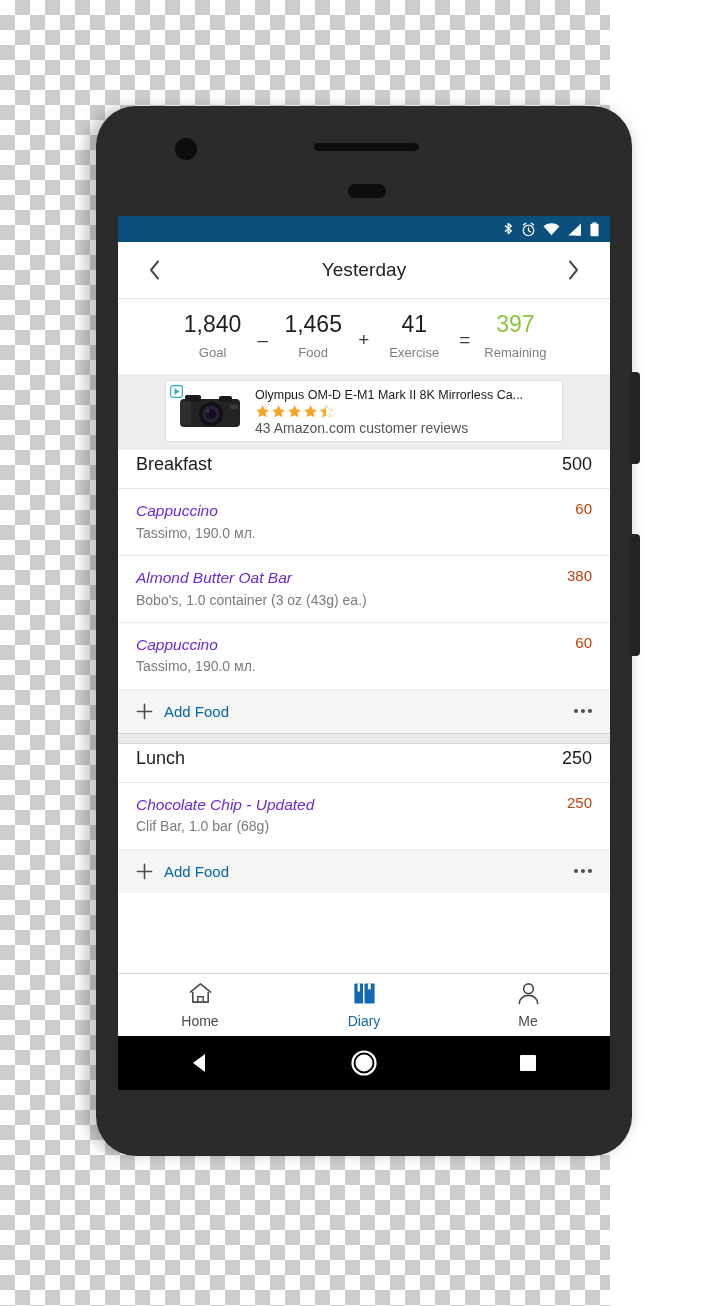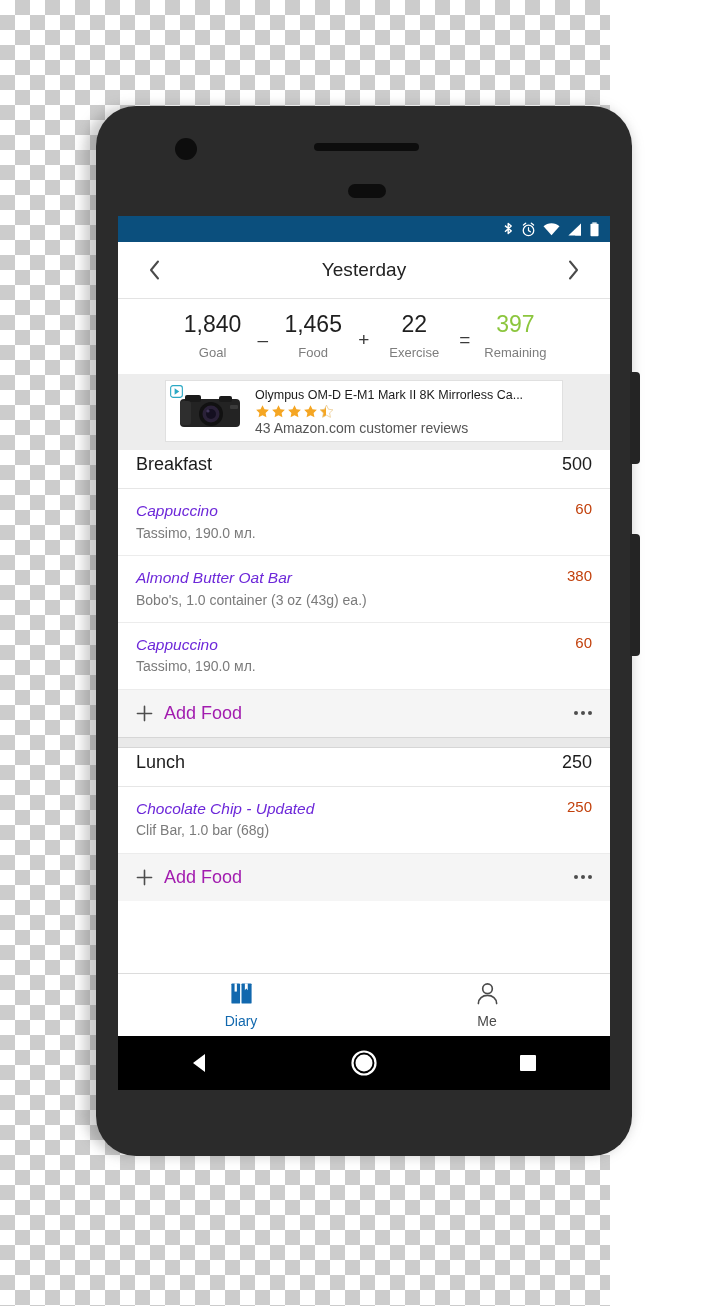--- a/index.html
+++ b/index.html
@@ -185,21 +185,21 @@
   .food-desc { font-size: 14px; color: #7b7b7b; line-height: 1.45; }
   .food-cal { font-size: 15px; color: #c2410c; padding-left: 10px; white-space: nowrap; }
 
   .add-food-row {
     display: flex; align-items: center; justify-content: space-between;
     background: #f5f5f5;
     padding: 13px 18px;
     cursor: pointer;
   }
   .add-food-left { display: flex; align-items: center; gap: 11px; }
-  .add-food-label { font-size: 18px; color: #a21caf; }
+  .add-food-label { font-size: 15px; color: #0369a1; }
   .plus-icon { color: #4d4d4d; display: flex; }
   .kebab-icon { display: flex; gap: 3px; }
   .kebab-icon i { width: 4px; height: 4px; border-radius: 50%; background: #4d4d4d; display:block; }
 
   .section-gap {
     height: 9px;
     background: #e9e9e9;
     border-top: 1px solid #d6d6d6;
     border-bottom: 1px solid #d6d6d6;
   }
@@ -305,21 +305,21 @@
         <div class="cal-val">1,840</div>
         <div class="cal-lbl">Goal</div>
       </div>
       <div class="cal-op">–</div>
       <div class="cal-col">
         <div class="cal-val">1,465</div>
         <div class="cal-lbl">Food</div>
       </div>
       <div class="cal-op">+</div>
       <div class="cal-col">
-        <div class="cal-val">22</div>
+        <div class="cal-val">41</div>
         <div class="cal-lbl">Exercise</div>
       </div>
       <div class="cal-op">=</div>
       <div class="cal-col">
         <div class="cal-val remaining">397</div>
         <div class="cal-lbl">Remaining</div>
       </div>
     </div>
 
     <div id="ad-banner">
@@ -447,20 +447,30 @@
         <span class="kebab-icon">
             <i></i>
             <i></i>
             <i></i>
           </span>
       </div>
 
     </div>
 
     <div id="tab-bar">
+      <div class="tab-item">
+        <span>
+          <svg width="25" height="25" viewBox="0 0 26 26">
+              <path d="M2.5 11.5L13 3l10.5 8.5" fill="none" stroke="currentColor" stroke-width="1.7" stroke-linecap="round" stroke-linejoin="round"></path>
+              <path d="M5 11.5v10.5h16V11.5" fill="none" stroke="currentColor" stroke-width="1.7" stroke-linejoin="round"></path>
+              <path d="M10.2 22v-5.6h5.6V22" fill="none" stroke="currentColor" stroke-width="1.5"></path>
+            </svg>
+        </span>
+        <span class="tab-label">Home</span>
+      </div>
       <div class="tab-item active">
         <span>
           <svg width="25" height="25" viewBox="0 0 26 26">
               <rect x="2.5" y="2.5" width="9" height="21" rx="1" fill="currentColor"></rect>
               <rect x="13" y="2.5" width="10.5" height="21" rx="1" fill="currentColor"></rect>
               <rect x="5.8" y="2.5" width="2.4" height="8.5" fill="#ffffff"></rect>
               <path d="M16.5 2.5h3v7l-1.5-1.6L16.5 9.5z" fill="#ffffff"></path>
             </svg>
         </span>
         <span class="tab-label">Diary</span>

